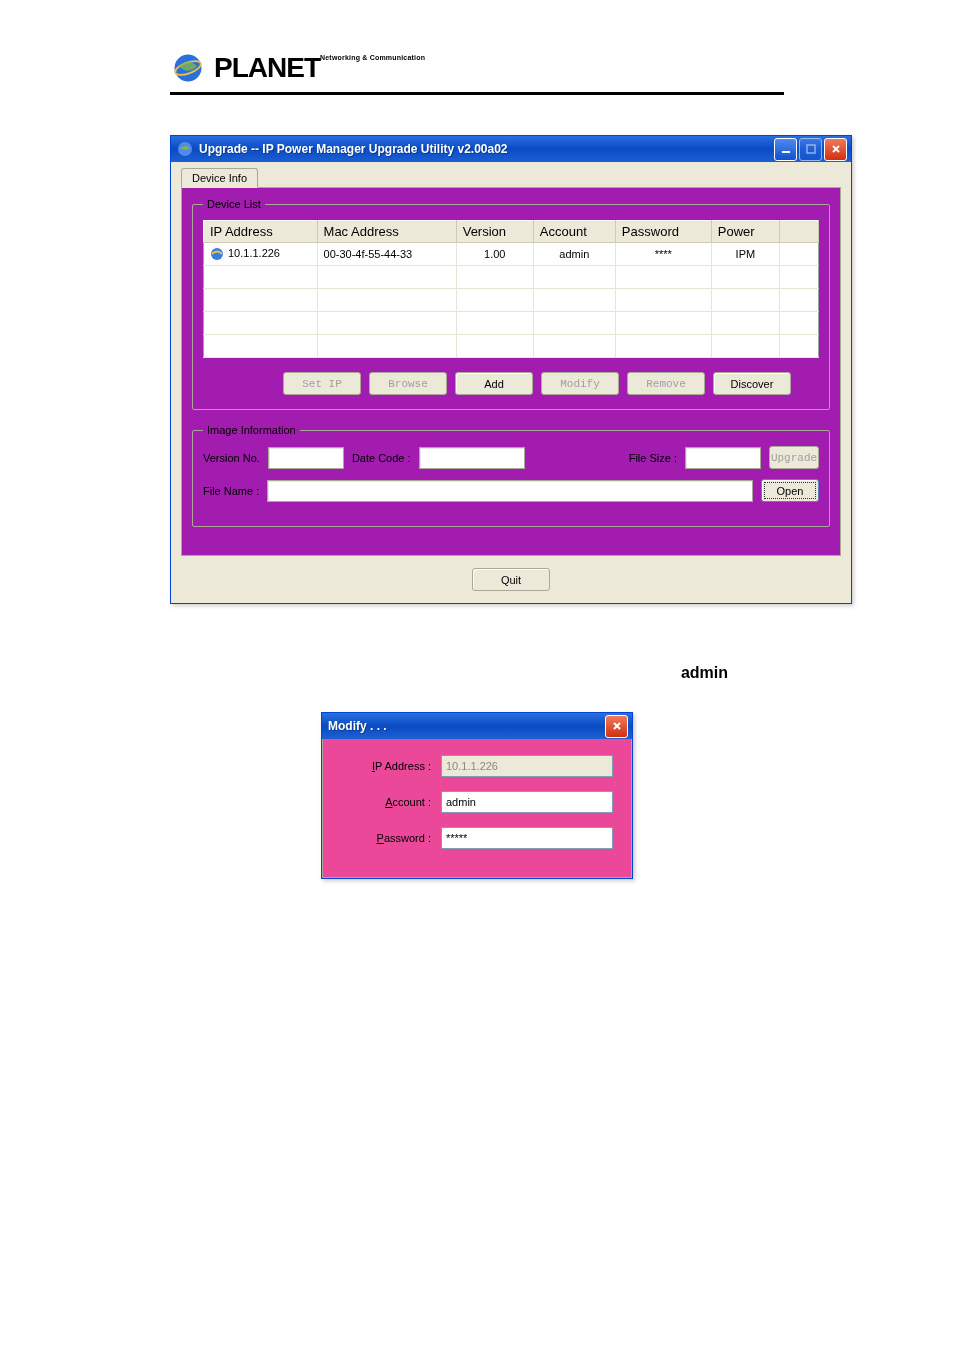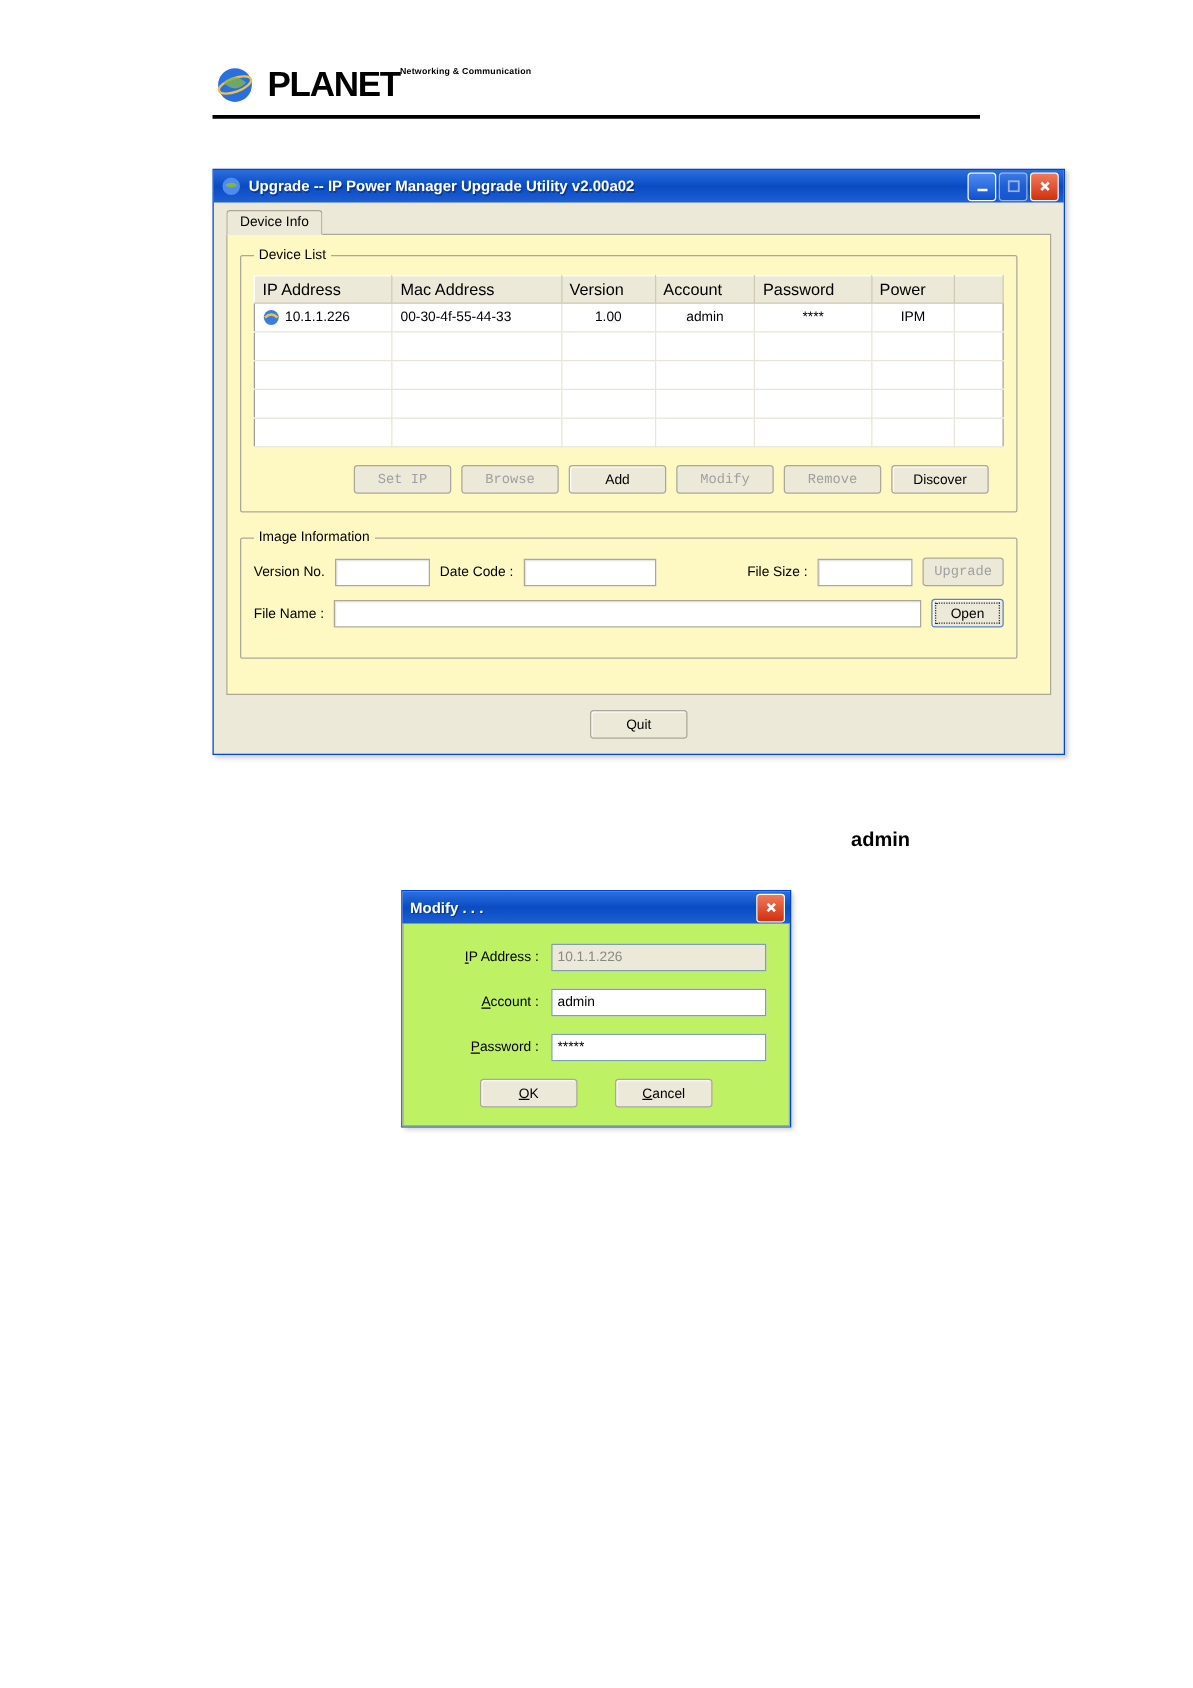--- a/index.html
+++ b/index.html
@@ -105,22 +105,22 @@
     border-bottom: 1px solid #ece9d8;
     border-top-left-radius: 3px;
     border-top-right-radius: 3px;
     padding: 3px 10px;
     font-size: 11px;
     position: relative;
     z-index: 2;
   }
   .tab-panel {
     border: 1px solid #aca899;
-    padding: 10px 26px 14px 10px;
-    background: #fef9c3;
+    padding: 10px 10px 14px 10px;
+    background: #a21caf;
   }
 
   fieldset.groupbox {
     border: 1px solid #aca899;
     border-radius: 2px;
     padding: 10px 10px 14px 10px;
     margin: 0 0 14px 0;
   }
   fieldset.groupbox > legend {
     padding: 0 4px;
@@ -231,21 +231,21 @@
     display:flex;
     justify-content:center;
   }
   .dialog {
     width: 310px;
   }
   .dialog .titlebar {
     background: linear-gradient(to bottom, #2a6fe0 0%, #0a4bc2 50%, #1d5fd5 100%);
   }
   .dialog-body {
-    background: #bef264;
+    background: #ec4899;
     padding: 16px 18px 14px 18px;
     border: 1px solid #aca899;
     border-top: none;
   }
   .form-row {
     display: flex;
     align-items: center;
     margin-bottom: 14px;
   }
   .form-row label {
@@ -406,21 +406,21 @@
           <legend>Image Information</legend>
 
           <div class="image-info-row">
             <label>Version No.</label>
             <input class="small" style="width: 70px;" readonly="">
             <label>Date Code :</label>
             <input class="small" style="width: 100px;" readonly="">
             <span class="flex-spacer"></span>
             <label>File Size :</label>
             <input class="small" style="width: 70px;" readonly="">
-            <button class="btn" disabled="" style="width:65px">Upgrade</button>
+            <button class="btn" disabled="" style="width:50px">Upgrade</button>
           </div>
 
           <div class="image-info-row">
             <label>File Name :</label>
             <input class="small" style="flex: 1 1 0%;" readonly="">
             <button class="btn focused" style="width:58px">Open</button>
           </div>
         </fieldset>
 
       </div>
@@ -451,21 +451,17 @@
           <input readonly="" value="10.1.1.226" style="">
         </div>
         <div class="form-row">
           <label><span class="u">A</span>ccount :</label>
           <input value="admin" style="">
         </div>
         <div class="form-row">
           <label><span class="u">P</span>assword :</label>
           <input value="*****" style="">
         </div>
-        <div class="dialog-btns">
-          <button class="btn"><span class="u">O</span>K</button>
-          <button class="btn"><span class="u">C</span>ancel</button>
-        </div>
       </div>
     </div>
   </div>
 
 </div>
 
 </body></html>

